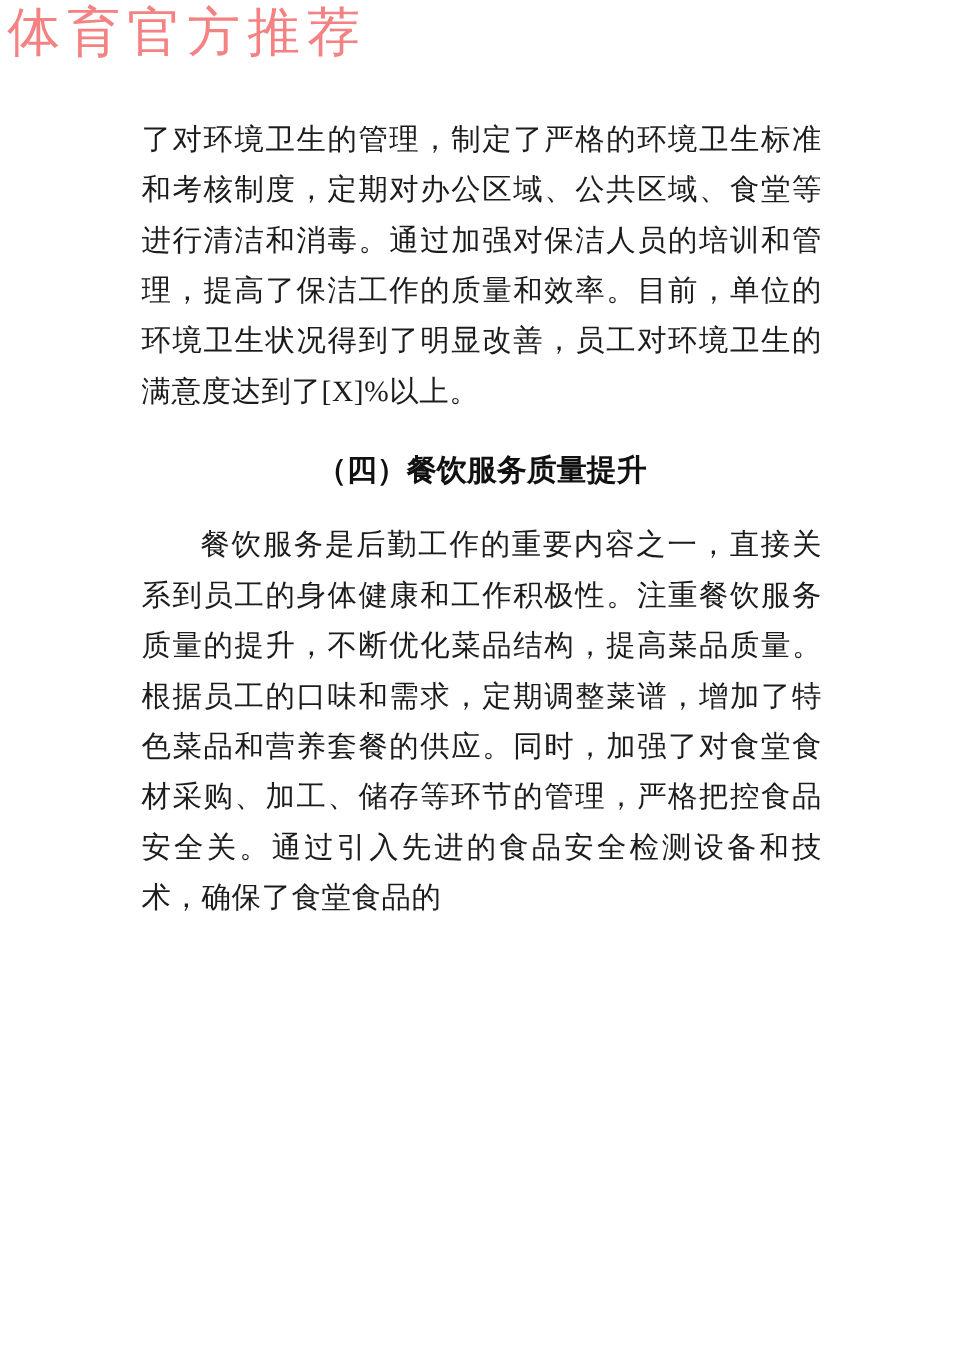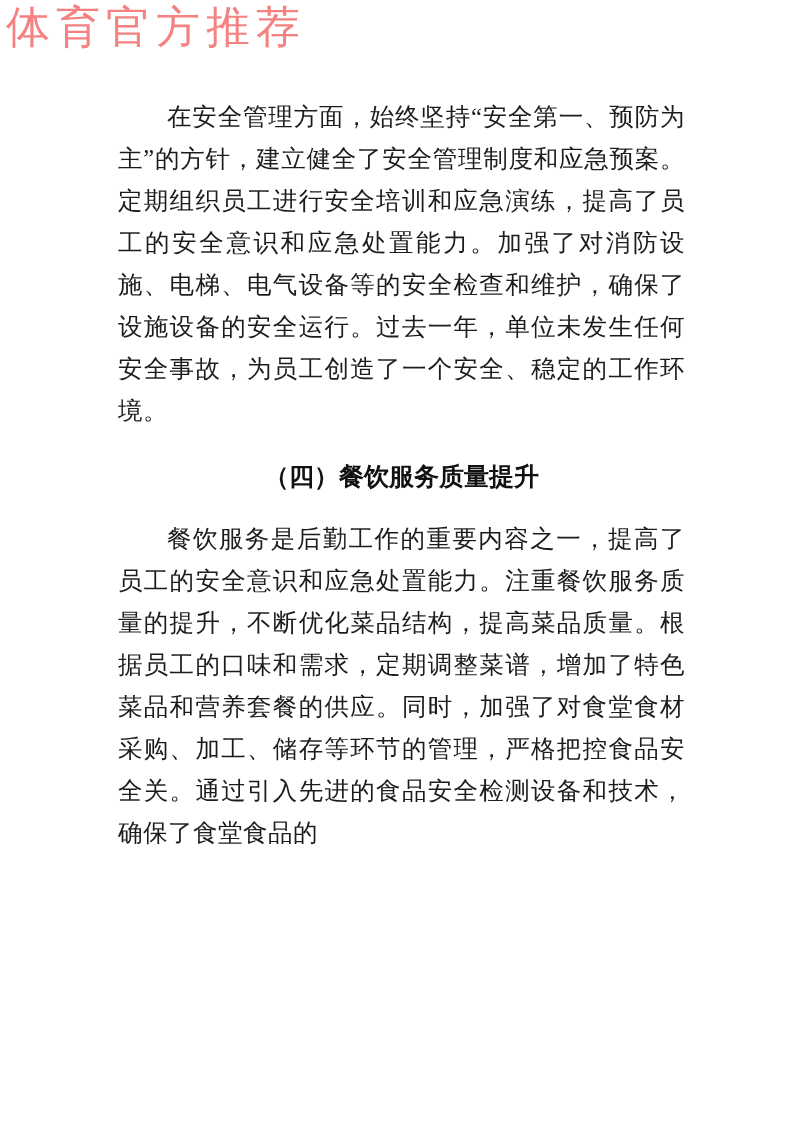--- a/index.html
+++ b/index.html
@@ -55,22 +55,22 @@
 </style>
 </head>
 <body>
 
 <div class="page">
 
   <div class="watermark">体育官方推荐</div>
 
   <div class="doc-body">
 
+    <p>了对环境卫生的管理，制定了严格的环境卫生标准和考核制度，定期对办公区域、公共区域、食堂等进行清洁和消毒。通过加强对保洁人员的培训和管理，提高了保洁工作的质量和效率。目前，单位的环境卫生状况得到了明显改善，员工对环境卫生的满意度达到了[X]%以上。</p>
 
-    <p class="indented">在安全管理方面，始终坚持“安全第一、预防为主”的方针，建立健全了安全管理制度和应急预案。定期组织员工进行安全培训和应急演练，提高了员工的安全意识和应急处置能力。加强了对消防设施、电梯、电气设备等的安全检查和维护，确保了设施设备的安全运行。过去一年，单位未发生任何安全事故，为员工创造了一个安全、稳定的工作环境。</p>
 
     <h3 class="section-heading">（四）餐饮服务质量提升</h3>
 
-    <p class="indented">餐饮服务是后勤工作的重要内容之一，提高了员工的安全意识和应急处置能力。注重餐饮服务质量的提升，不断优化菜品结构，提高菜品质量。根据员工的口味和需求，定期调整菜谱，增加了特色菜品和营养套餐的供应。同时，加强了对食堂食材采购、加工、储存等环节的管理，严格把控食品安全关。通过引入先进的食品安全检测设备和技术，确保了食堂食品的</p>
+    <p class="indented">餐饮服务是后勤工作的重要内容之一，直接关系到员工的身体健康和工作积极性。注重餐饮服务质量的提升，不断优化菜品结构，提高菜品质量。根据员工的口味和需求，定期调整菜谱，增加了特色菜品和营养套餐的供应。同时，加强了对食堂食材采购、加工、储存等环节的管理，严格把控食品安全关。通过引入先进的食品安全检测设备和技术，确保了食堂食品的</p>
 
   </div>
 
 </div>
 
 </body></html>

